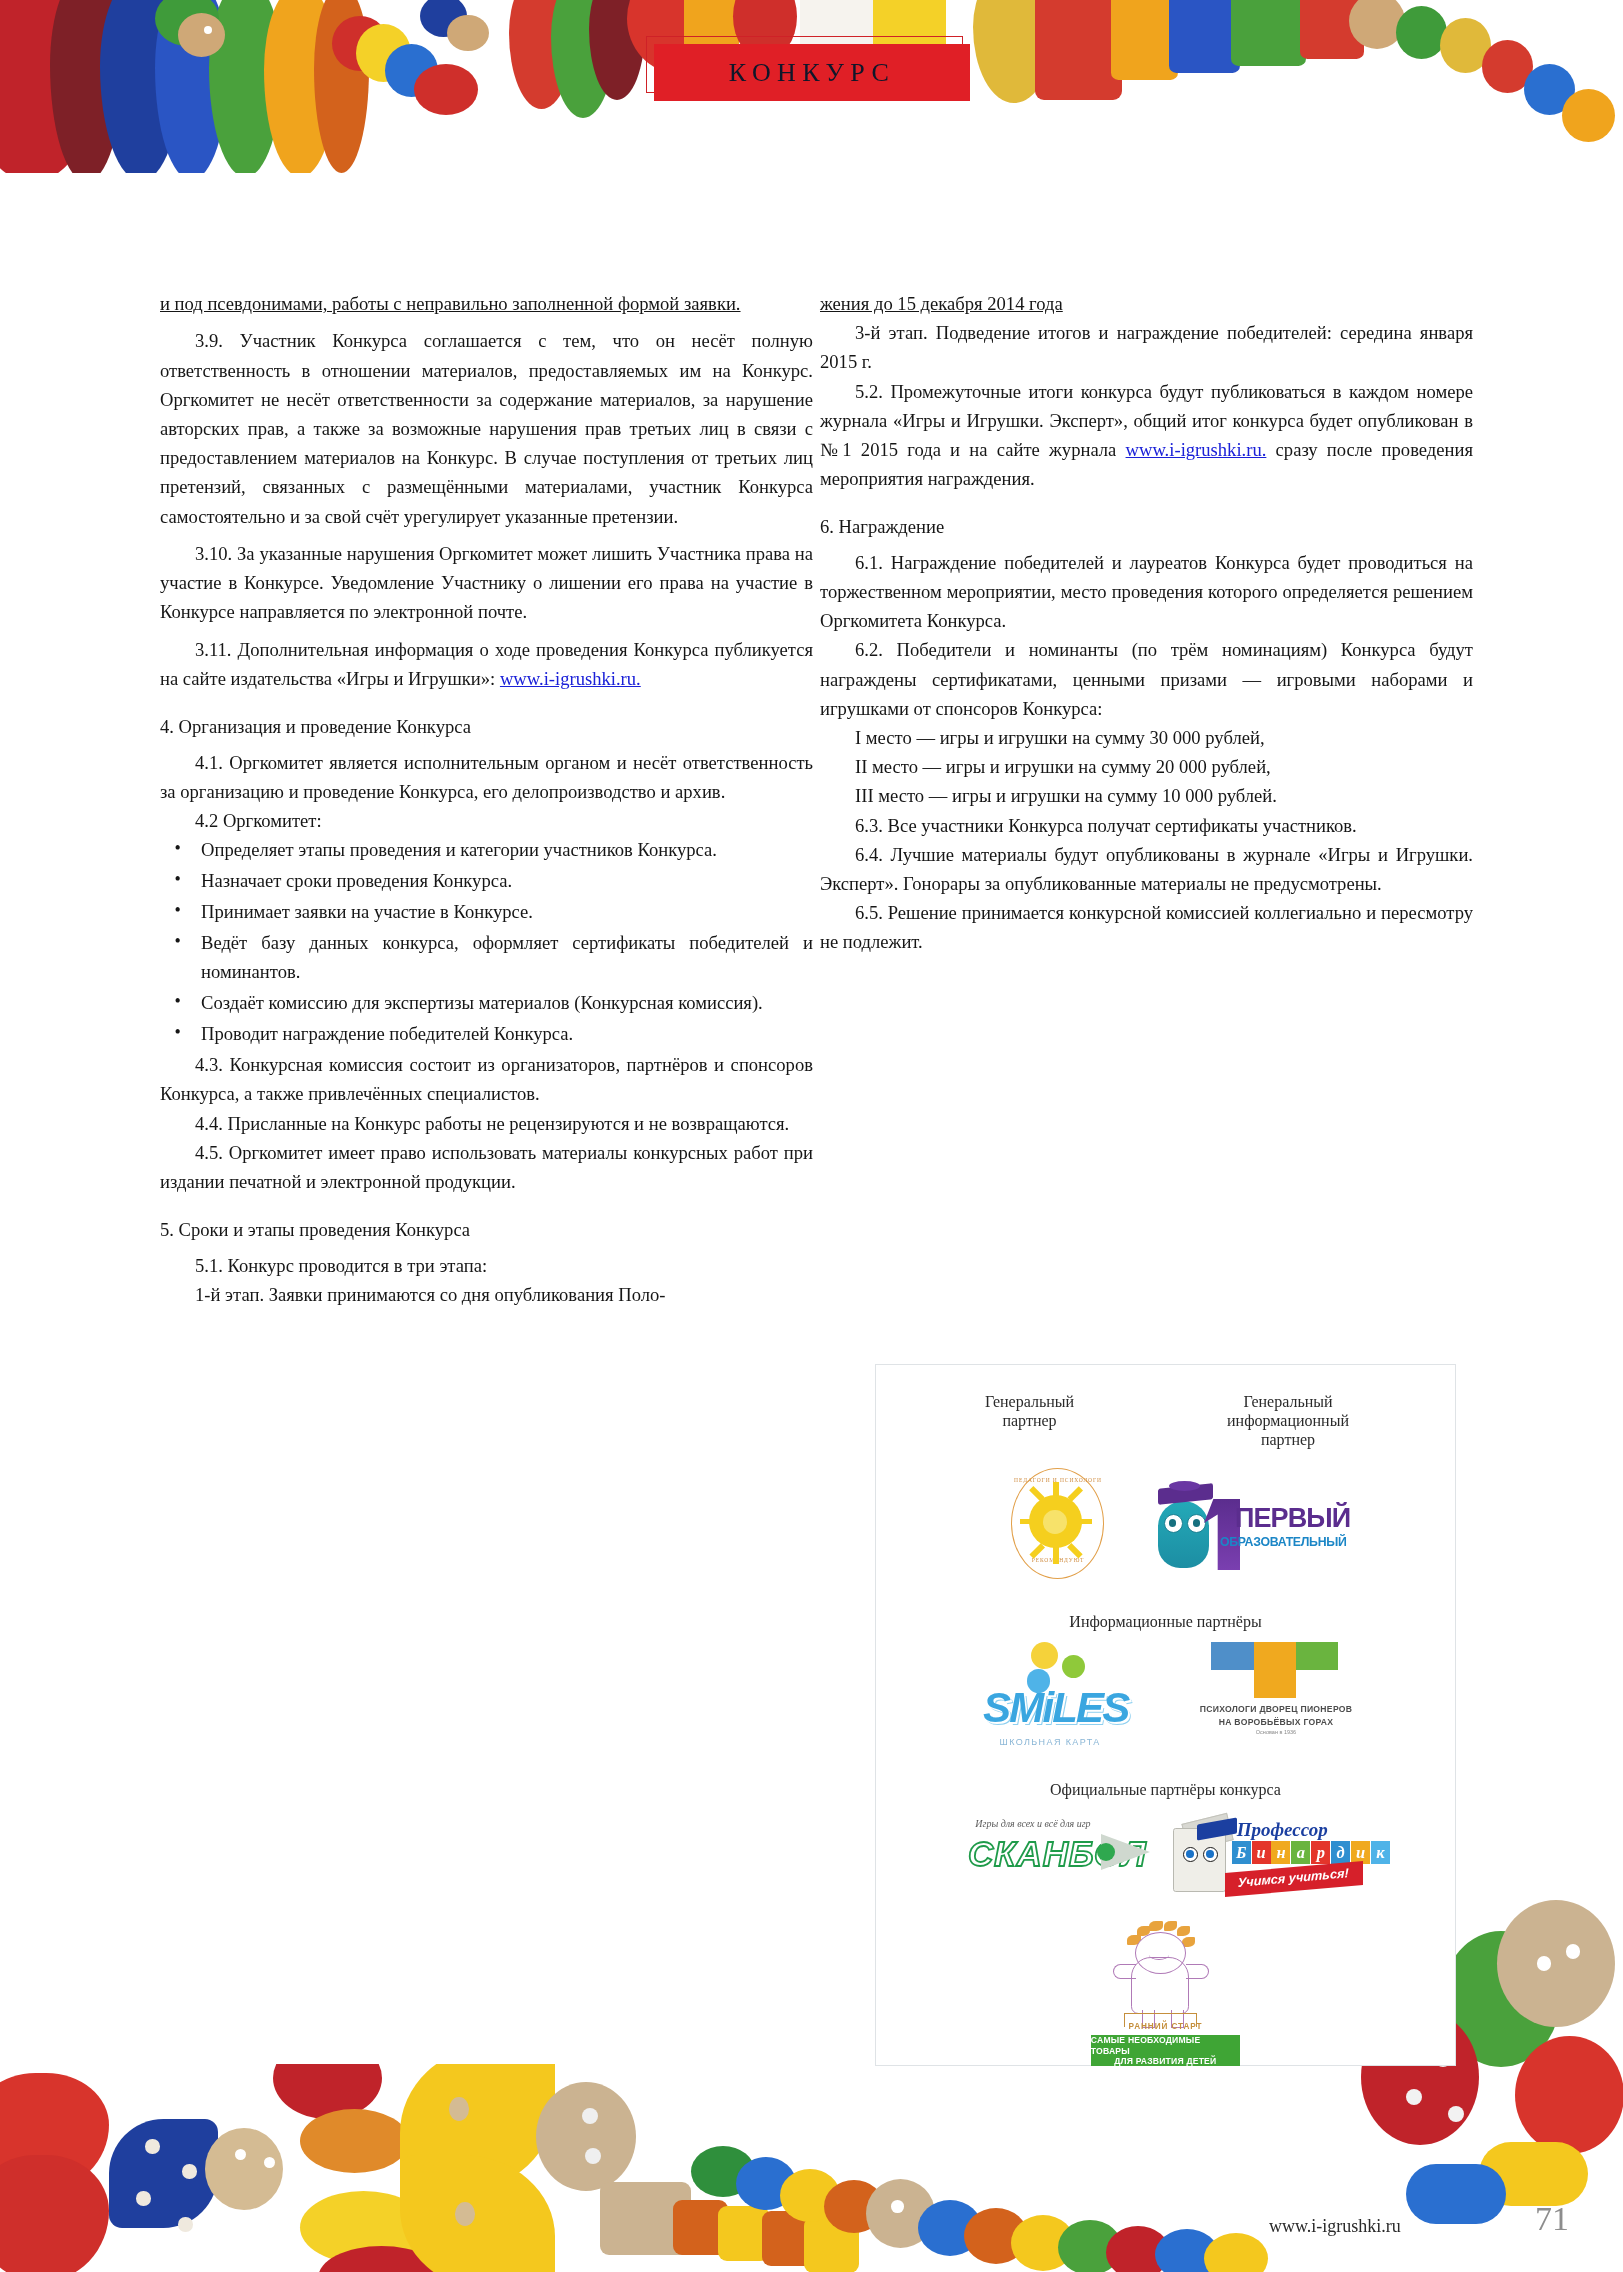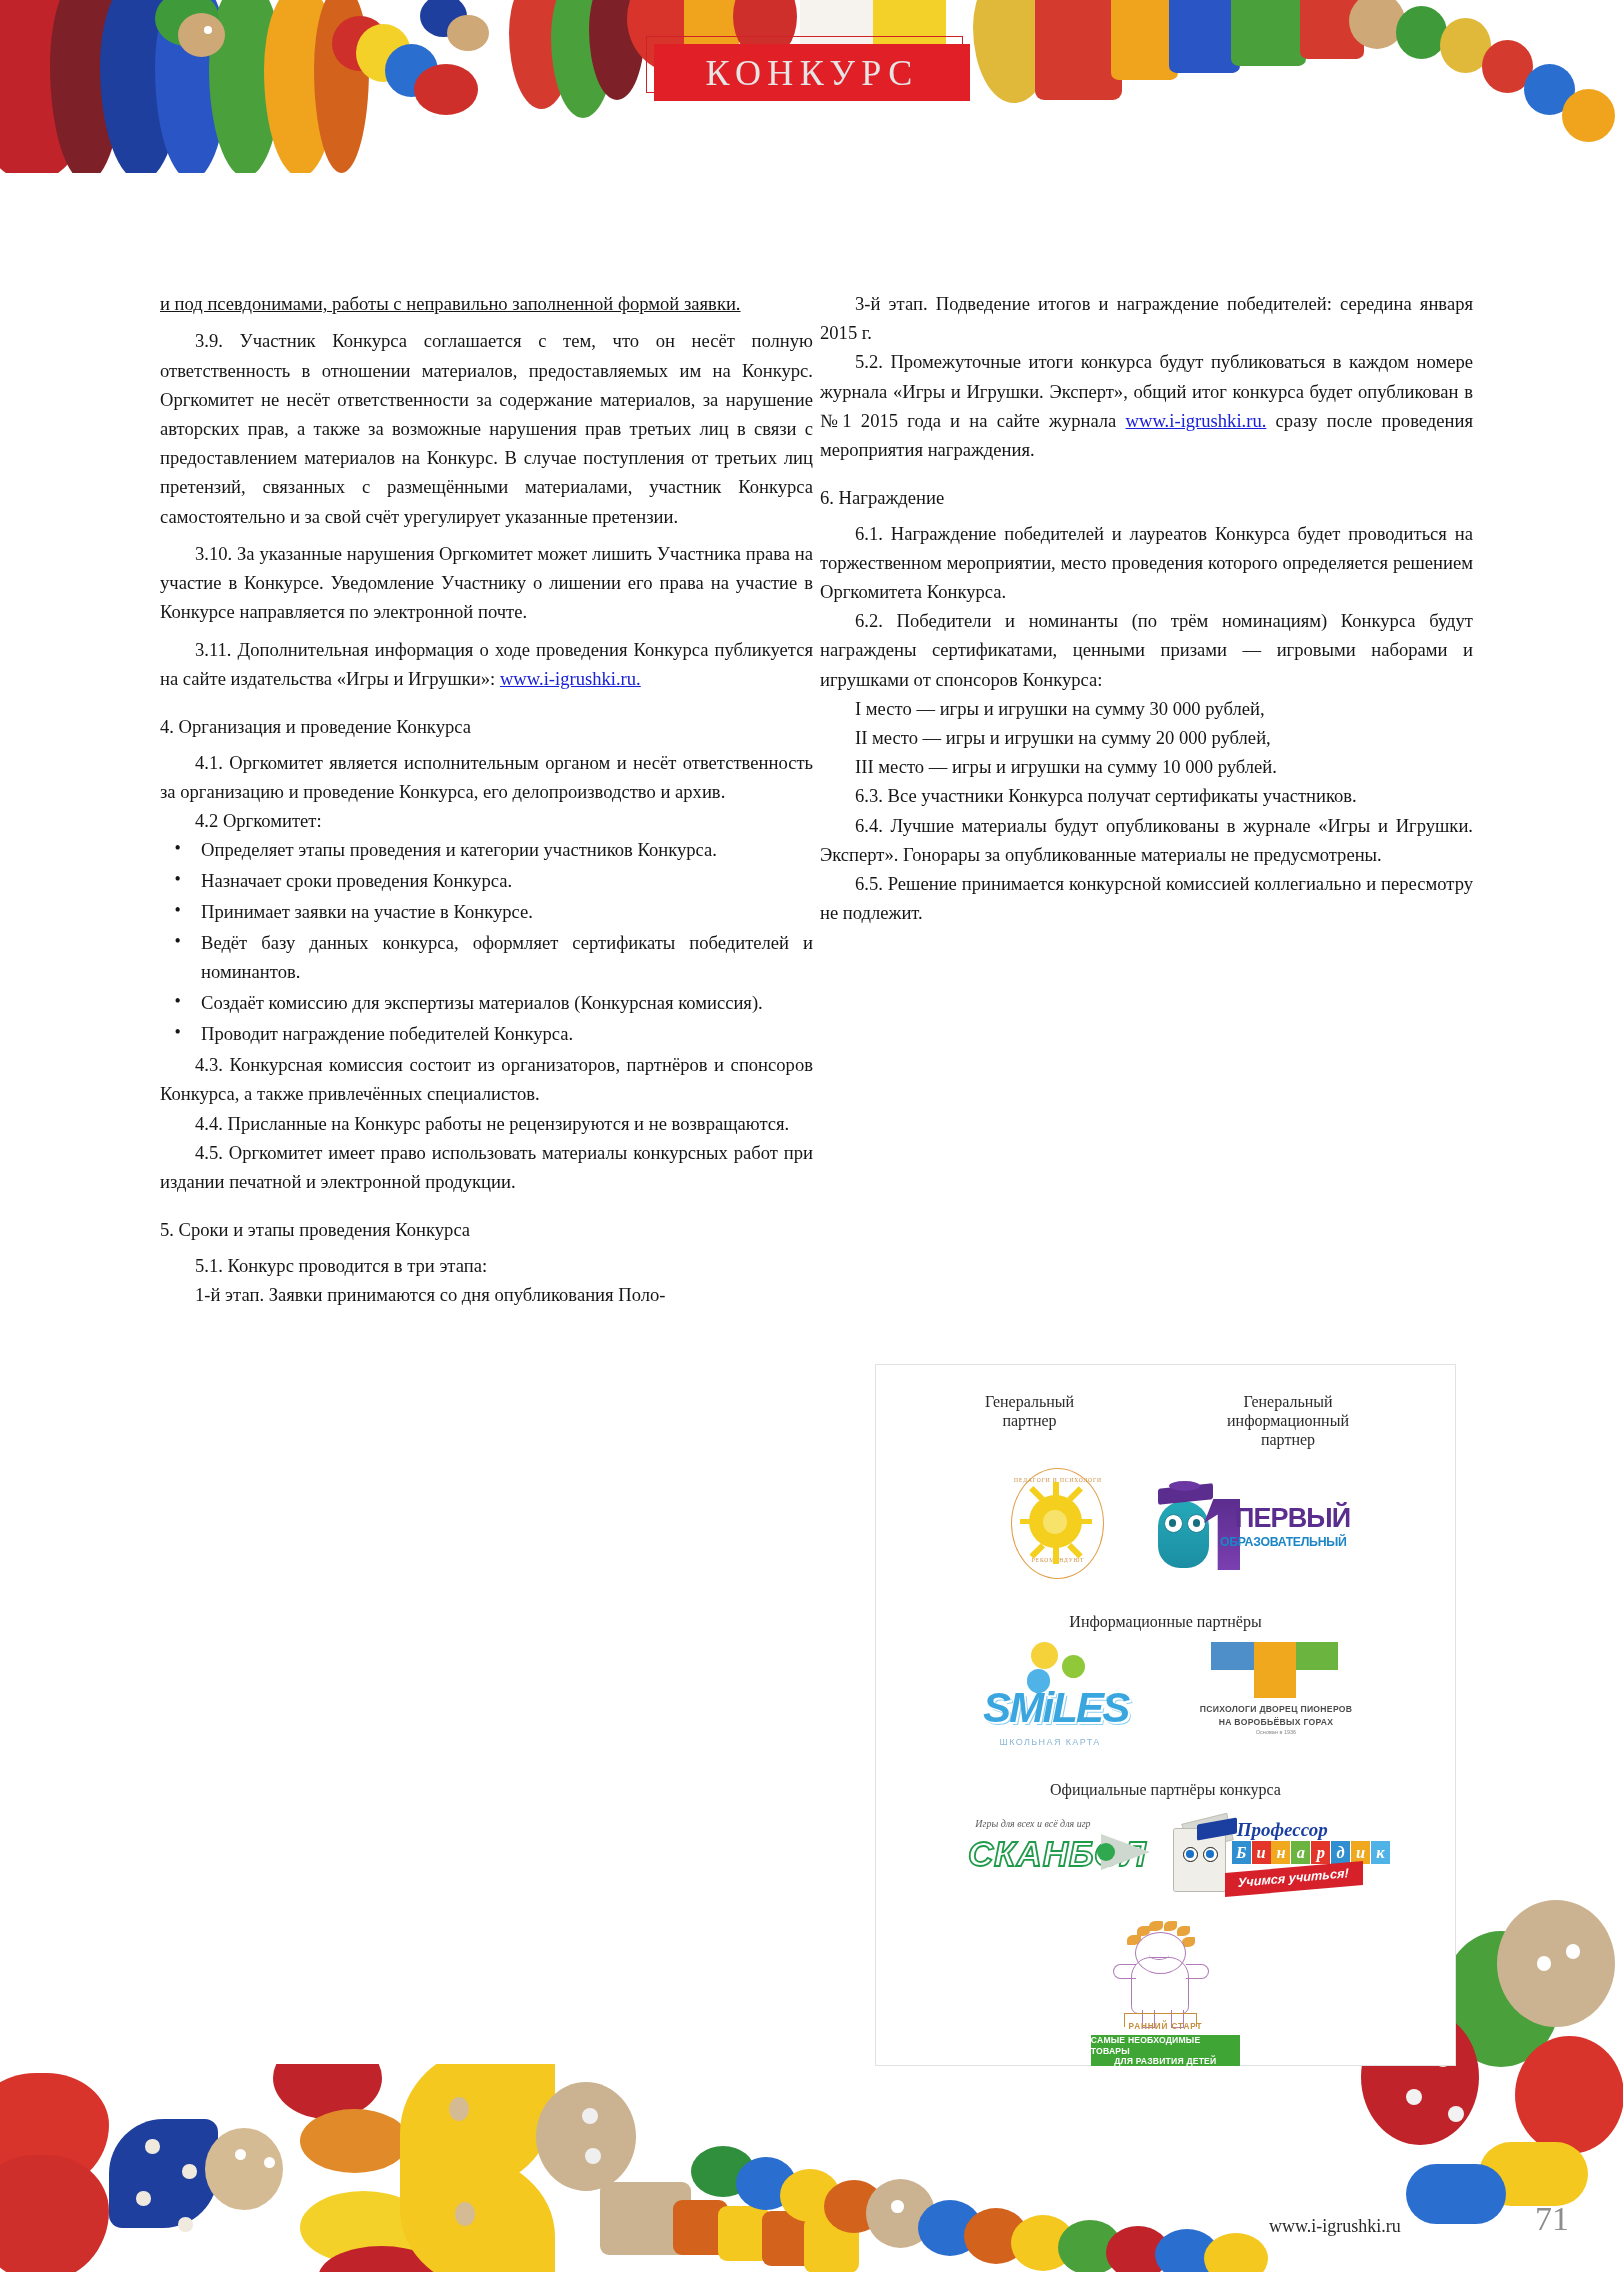--- a/index.html
+++ b/index.html
@@ -19,21 +19,21 @@
   .disc{position:absolute;border-radius:46% 46% 50% 50%/44% 44% 56% 56%;}
   .bar{position:absolute;border-radius:12.7px;}
   .peg{position:absolute;border-radius:50%;}
 
   
   #banner-wrap{position:absolute;left:654px;top:44px;width:316px;height:57px;}
   #banner-frame{position:absolute;left:-8.2px;top:-8.2px;width:315px;height:55px;
     border:1.5px solid #cf2127;background:transparent;}
   #banner-box{position:absolute;left:0;top:0;width:316px;height:57px;
     background:#e01f26;display:flex;align-items:center;justify-content:center;}
-  #banner-title{color:#e5e5e5;font-size:36px;letter-spacing:6.4px;
+  #banner-title{color:#0f172a;font-size:26px;letter-spacing:6.4px;
     font-family:"Liberation Serif","DejaVu Serif",serif;}
 
   
   .col{position:absolute;top:289px;width:653px;
     font-size:18.6px;line-height:1.57;color:#161616;text-align:justify;}
   #col-left{left:160px;}
   #col-right{left:820px;}
 
   p.par{margin:0 0 0 0;text-indent:35px;text-align:justify;
         text-justify:inter-word;}
@@ -293,20 +293,21 @@
   </ul>
   <p class="par">4.3. Конкурсная комиссия состоит из организаторов, партнёров и спонсоров Конкурса, а также привлечённых специалистов.</p>
   <p class="par">4.4. Присланные на Конкурс работы не рецензируются и не возвращаются.</p>
   <p class="par">4.5. Оргкомитет имеет право использовать материалы конкурсных работ при издании печатной и электронной продукции.</p>
   <p class="head">5. Сроки и этапы проведения Конкурса</p>
   <p class="par">5.1. Конкурс проводится в три этапа:</p>
   <p class="par">1-й этап. Заявки принимаются со дня опубликования Поло-</p>
 </div>
 
 <div class="col" id="col-right">
+  <p class="noind">жения до 15 декабря 2014 года</p>
   <p class="par">3-й этап. Подведение итогов и награждение победителей: середина января 2015 г.</p>
   <p class="par"><span>5.2. Промежуточные итоги конкурса будут публиковаться в каждом номере журнала «Игры и Игрушки. Эксперт», общий итог конкурса будет опубликован в №1 2015 года и на сайте журнала </span><a class="link" href="#">www.i-igrushki.ru.</a><span> сразу после проведения мероприятия награждения.</span></p>
   <p class="head">6. Награждение</p>
   <p class="par">6.1. Награждение победителей и лауреатов Конкурса будет проводиться на торжественном мероприятии, место проведения которого определяется решением Оргкомитета Конкурса.</p>
   <p class="par">6.2. Победители и номинанты (по трём номинациям) Конкурса будут награждены сертификатами, ценными призами — игровыми наборами и игрушками от спонсоров Конкурса:</p>
   <p class="par">I место — игры и игрушки на сумму 30 000 рублей,</p>
   <p class="par">II место — игры и игрушки на сумму 20 000 рублей,</p>
   <p class="par">III место — игры и игрушки на сумму 10 000 рублей.</p>
   <p class="par">6.3. Все участники Конкурса получат сертификаты участников.</p>
   <p class="par">6.4. Лучшие материалы будут опубликованы в журнале «Игры и Игрушки. Эксперт». Гонорары за опубликованные материалы не предусмотрены.</p>

